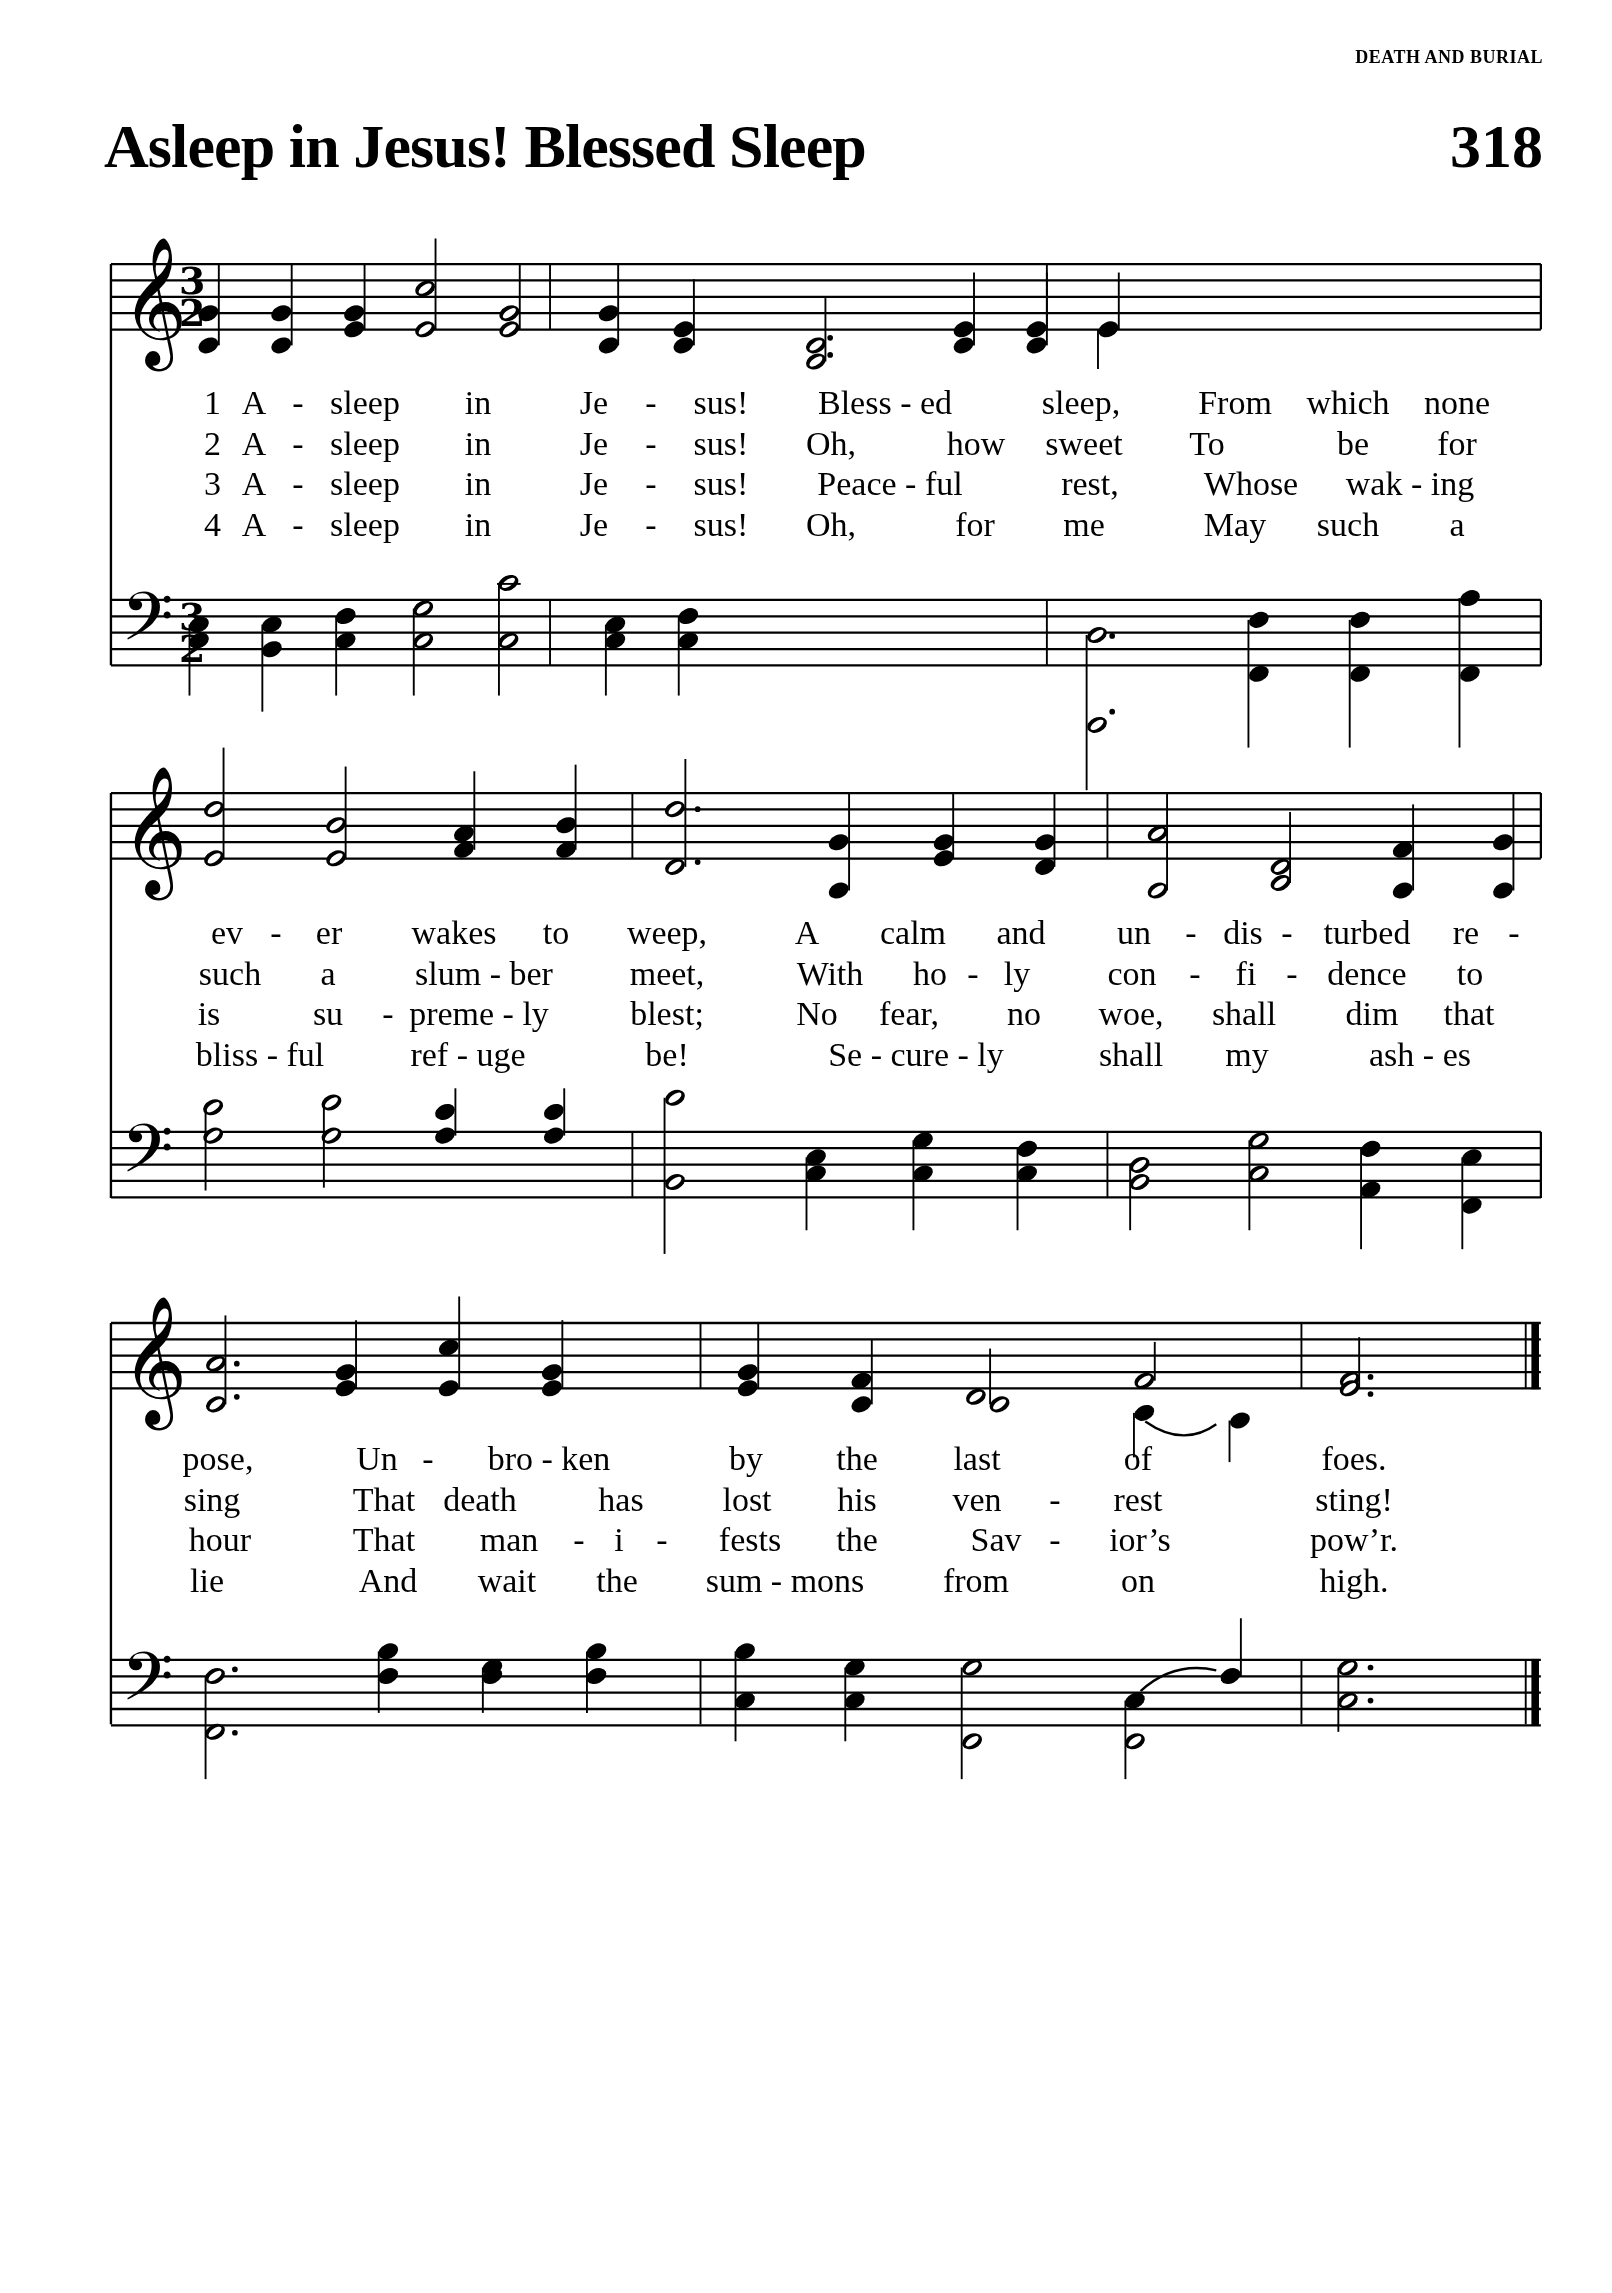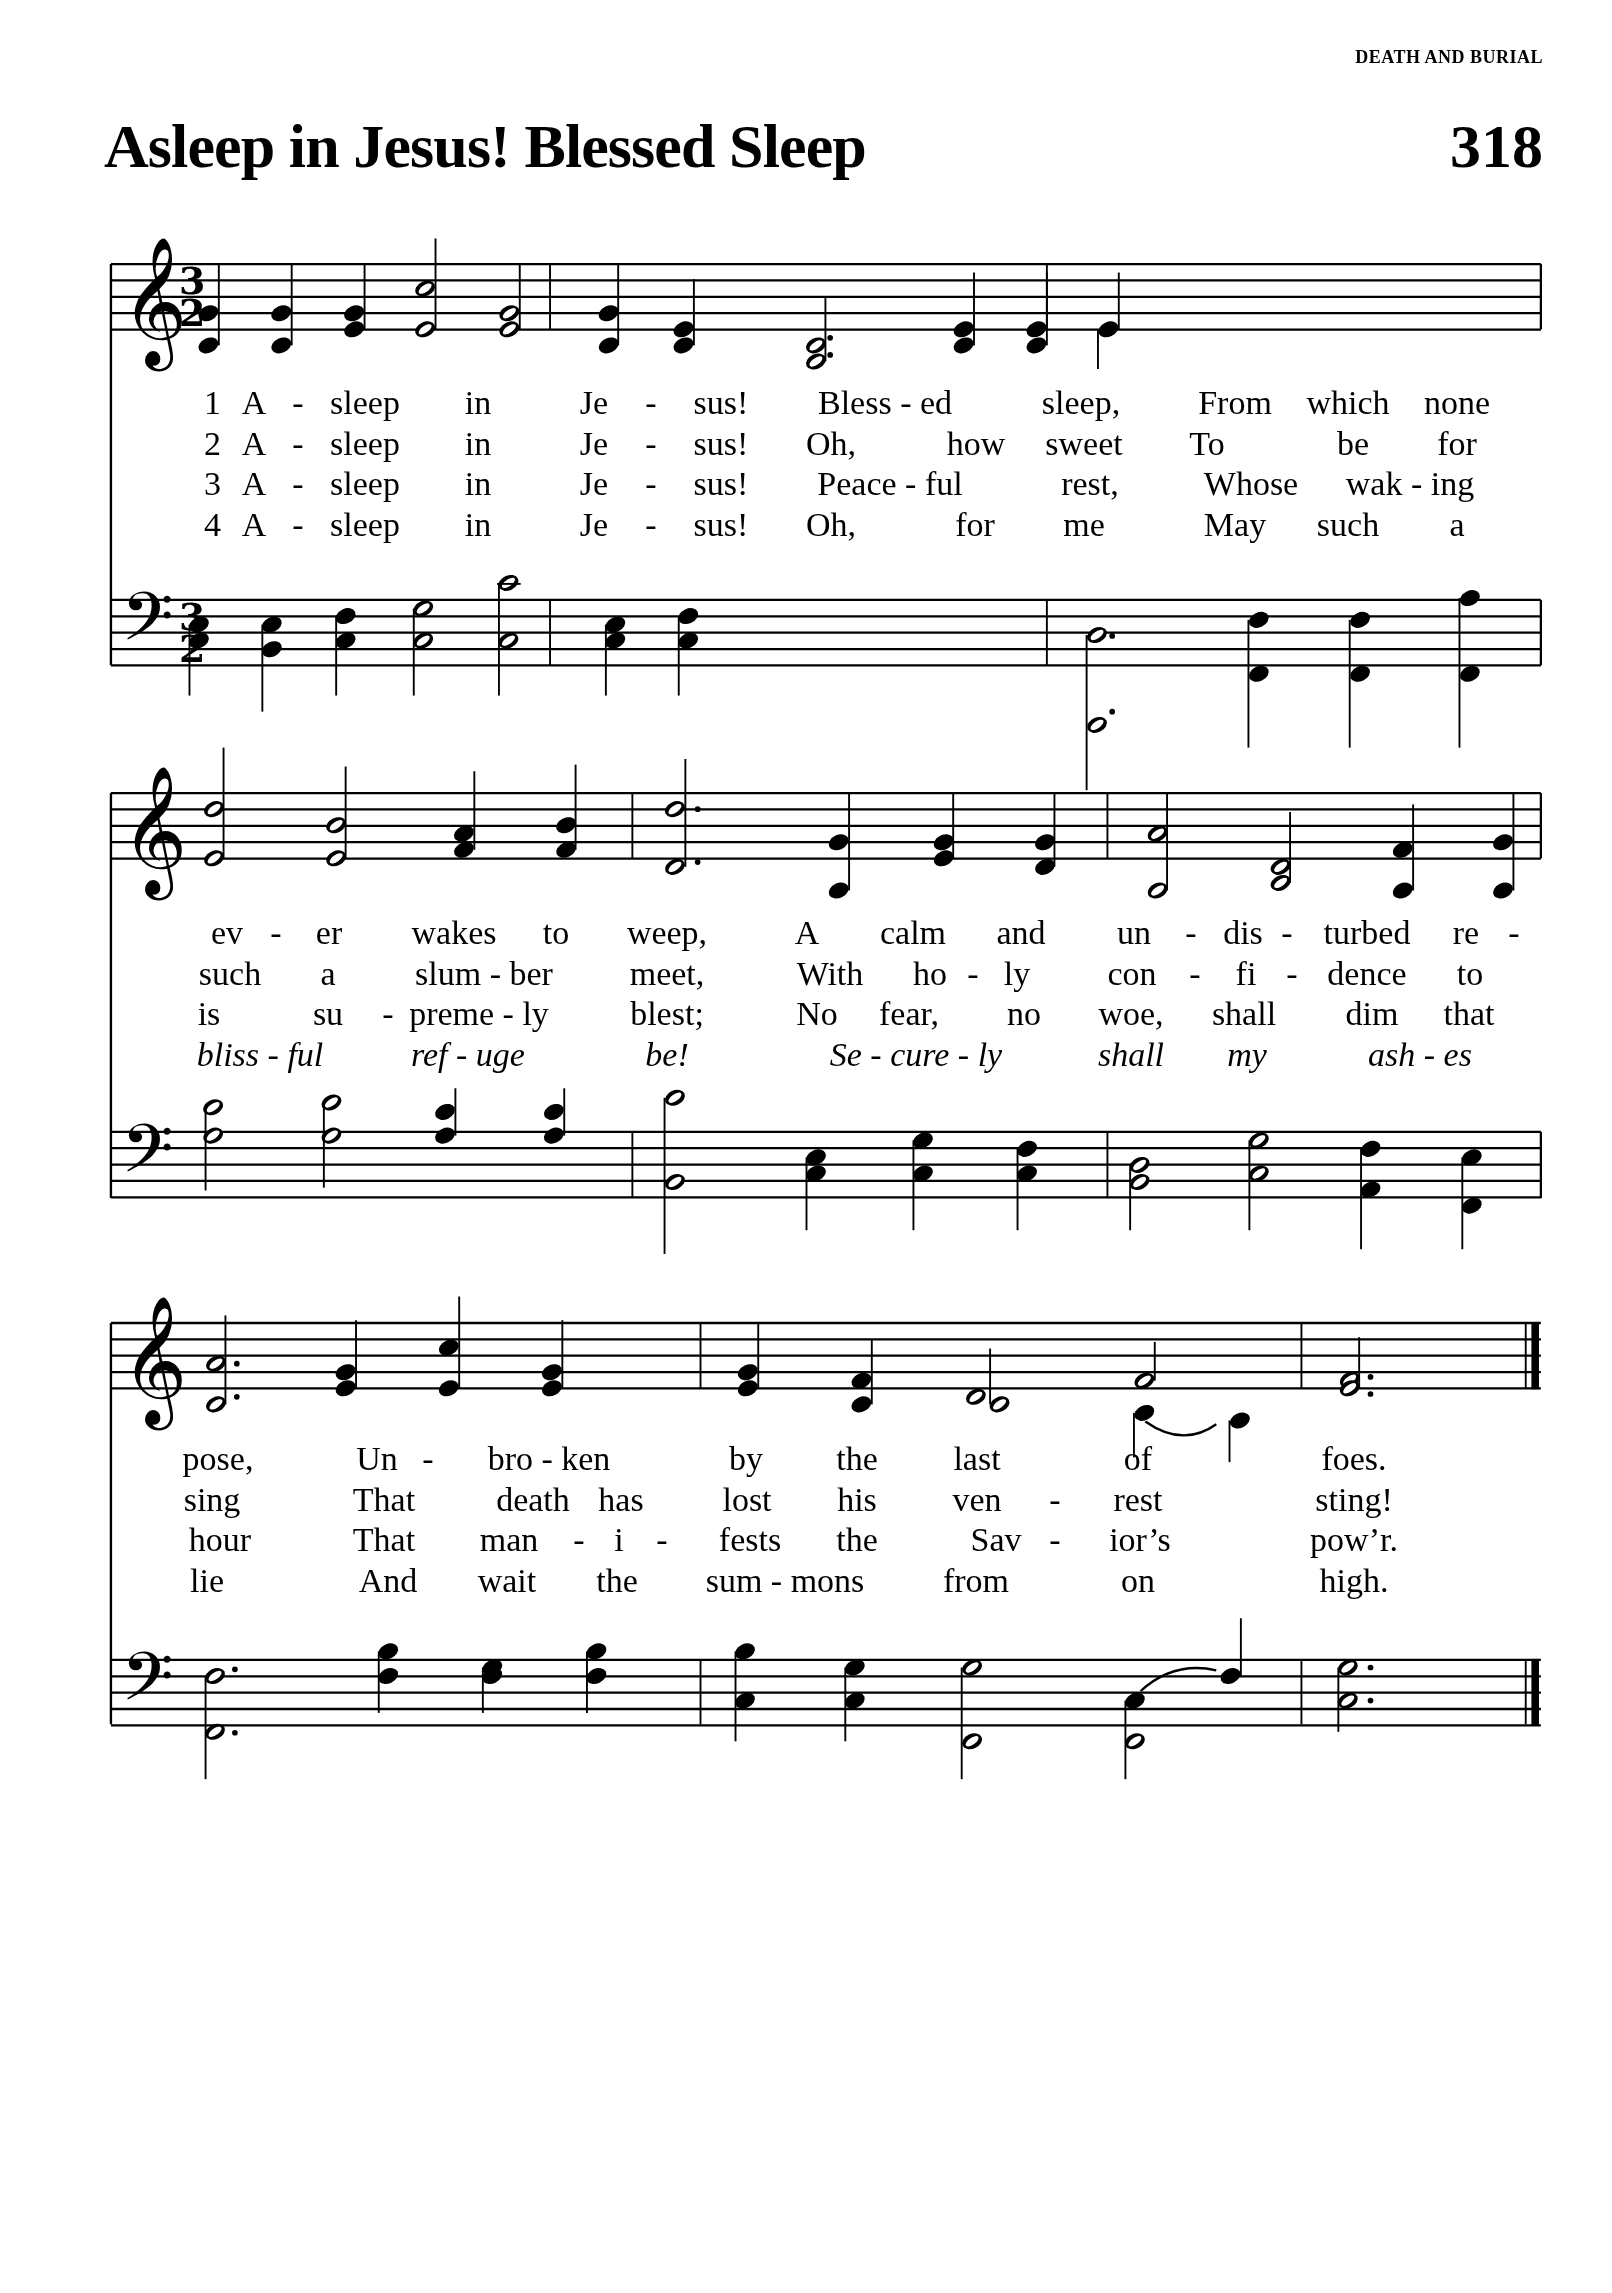--- a/index.html
+++ b/index.html
@@ -413,21 +413,21 @@
     <span class="syl" style="left:479px">preme - ly</span>
     <span class="syl" style="left:667px">blest;</span>
     <span class="syl" style="left:817px">No</span>
     <span class="syl" style="left:909px">fear,</span>
     <span class="syl" style="left:1024px">no</span>
     <span class="syl" style="left:1131px">woe,</span>
     <span class="syl" style="left:1244px">shall</span>
     <span class="syl" style="left:1372px">dim</span>
     <span class="syl" style="left:1469px">that</span>
   </div>
-  <div class="lyric-line" style="top:122px;font-style:italic;">
+  <div class="lyric-line" style="top:122px;">
     <span class="syl" style="left:260px">bliss - ful</span>
     <span class="syl" style="left:468px">ref - uge</span>
     <span class="syl" style="left:667px">be!</span>
     <span class="syl" style="left:916px">Se - cure - ly</span>
     <span class="syl" style="left:1131px">shall</span>
     <span class="syl" style="left:1247px">my</span>
     <span class="syl" style="left:1420px">ash - es</span>
   </div>
 </div>
 
@@ -439,21 +439,21 @@
     <span class="syl" style="left:549px">bro - ken</span>
     <span class="syl" style="left:746px">by</span>
     <span class="syl" style="left:857px">the</span>
     <span class="syl" style="left:977px">last</span>
     <span class="syl" style="left:1138px">of</span>
     <span class="syl" style="left:1354px">foes.</span>
   </div>
   <div class="lyric-line" style="top:41px;text-align:center;">
     <span class="syl" style="left:212px">sing</span>
     <span class="syl" style="left:384px">That</span>
-    <span class="syl" style="left:533px">death</span>
+    <span class="syl" style="left:480px">death</span>
     <span class="syl" style="left:621px">has</span>
     <span class="syl" style="left:747px">lost</span>
     <span class="syl" style="left:857px">his</span>
     <span class="syl" style="left:977px">ven</span>
     <span class="syl" style="left:1055px">-</span>
     <span class="syl" style="left:1138px">rest</span>
     <span class="syl" style="left:1354px">sting!</span>
   </div>
   <div class="lyric-line" style="top:81px;">
     <span class="syl" style="left:220px">hour</span>

